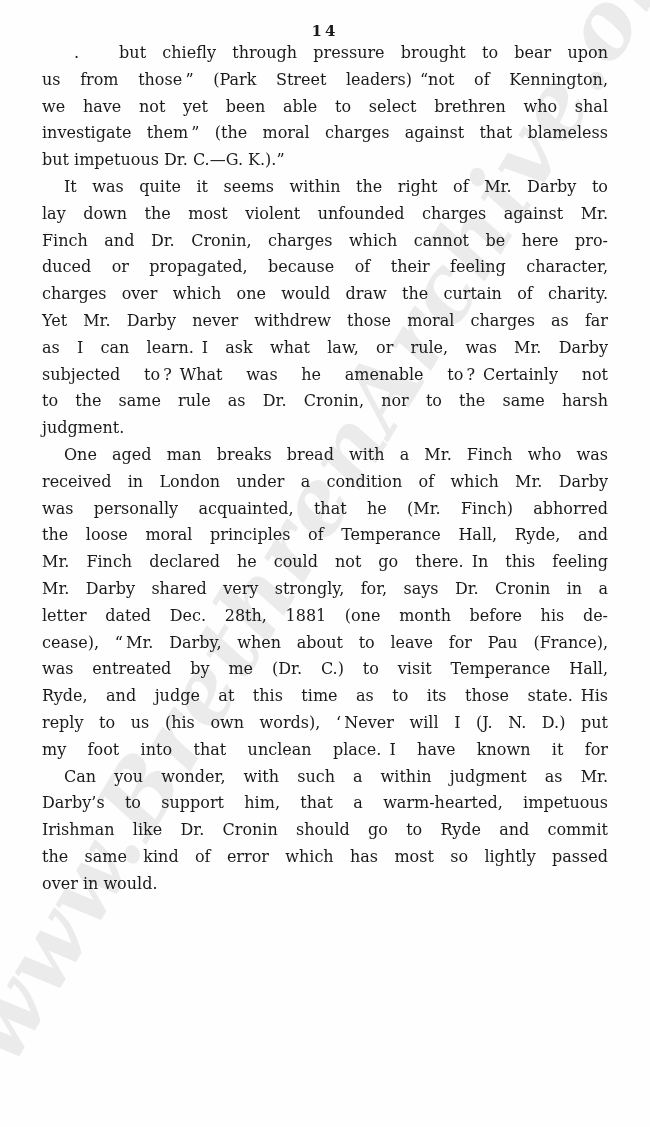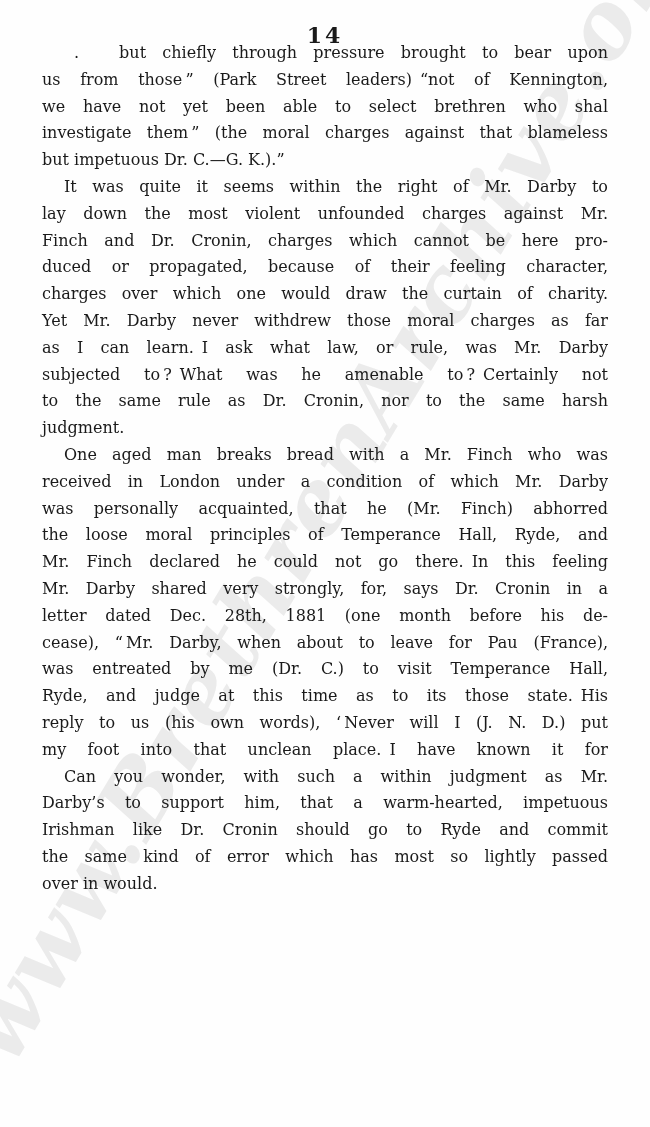--- a/index.html
+++ b/index.html
@@ -31,21 +31,21 @@
     white-space: nowrap;
     z-index: 0;
     user-select: none;
   }
   .page-number {
     position: absolute;
     top: 22px;
     left: 42px;
     right: 42px;
     text-align: center;
-    font-size: 22px;
+    font-size: 15px;
     font-weight: 700;
     letter-spacing: 3px;
     z-index: 1;
   }
   .text-block {
     position: absolute;
     top: 40px;
     left: 42px;
     right: 42px;
     z-index: 1;

